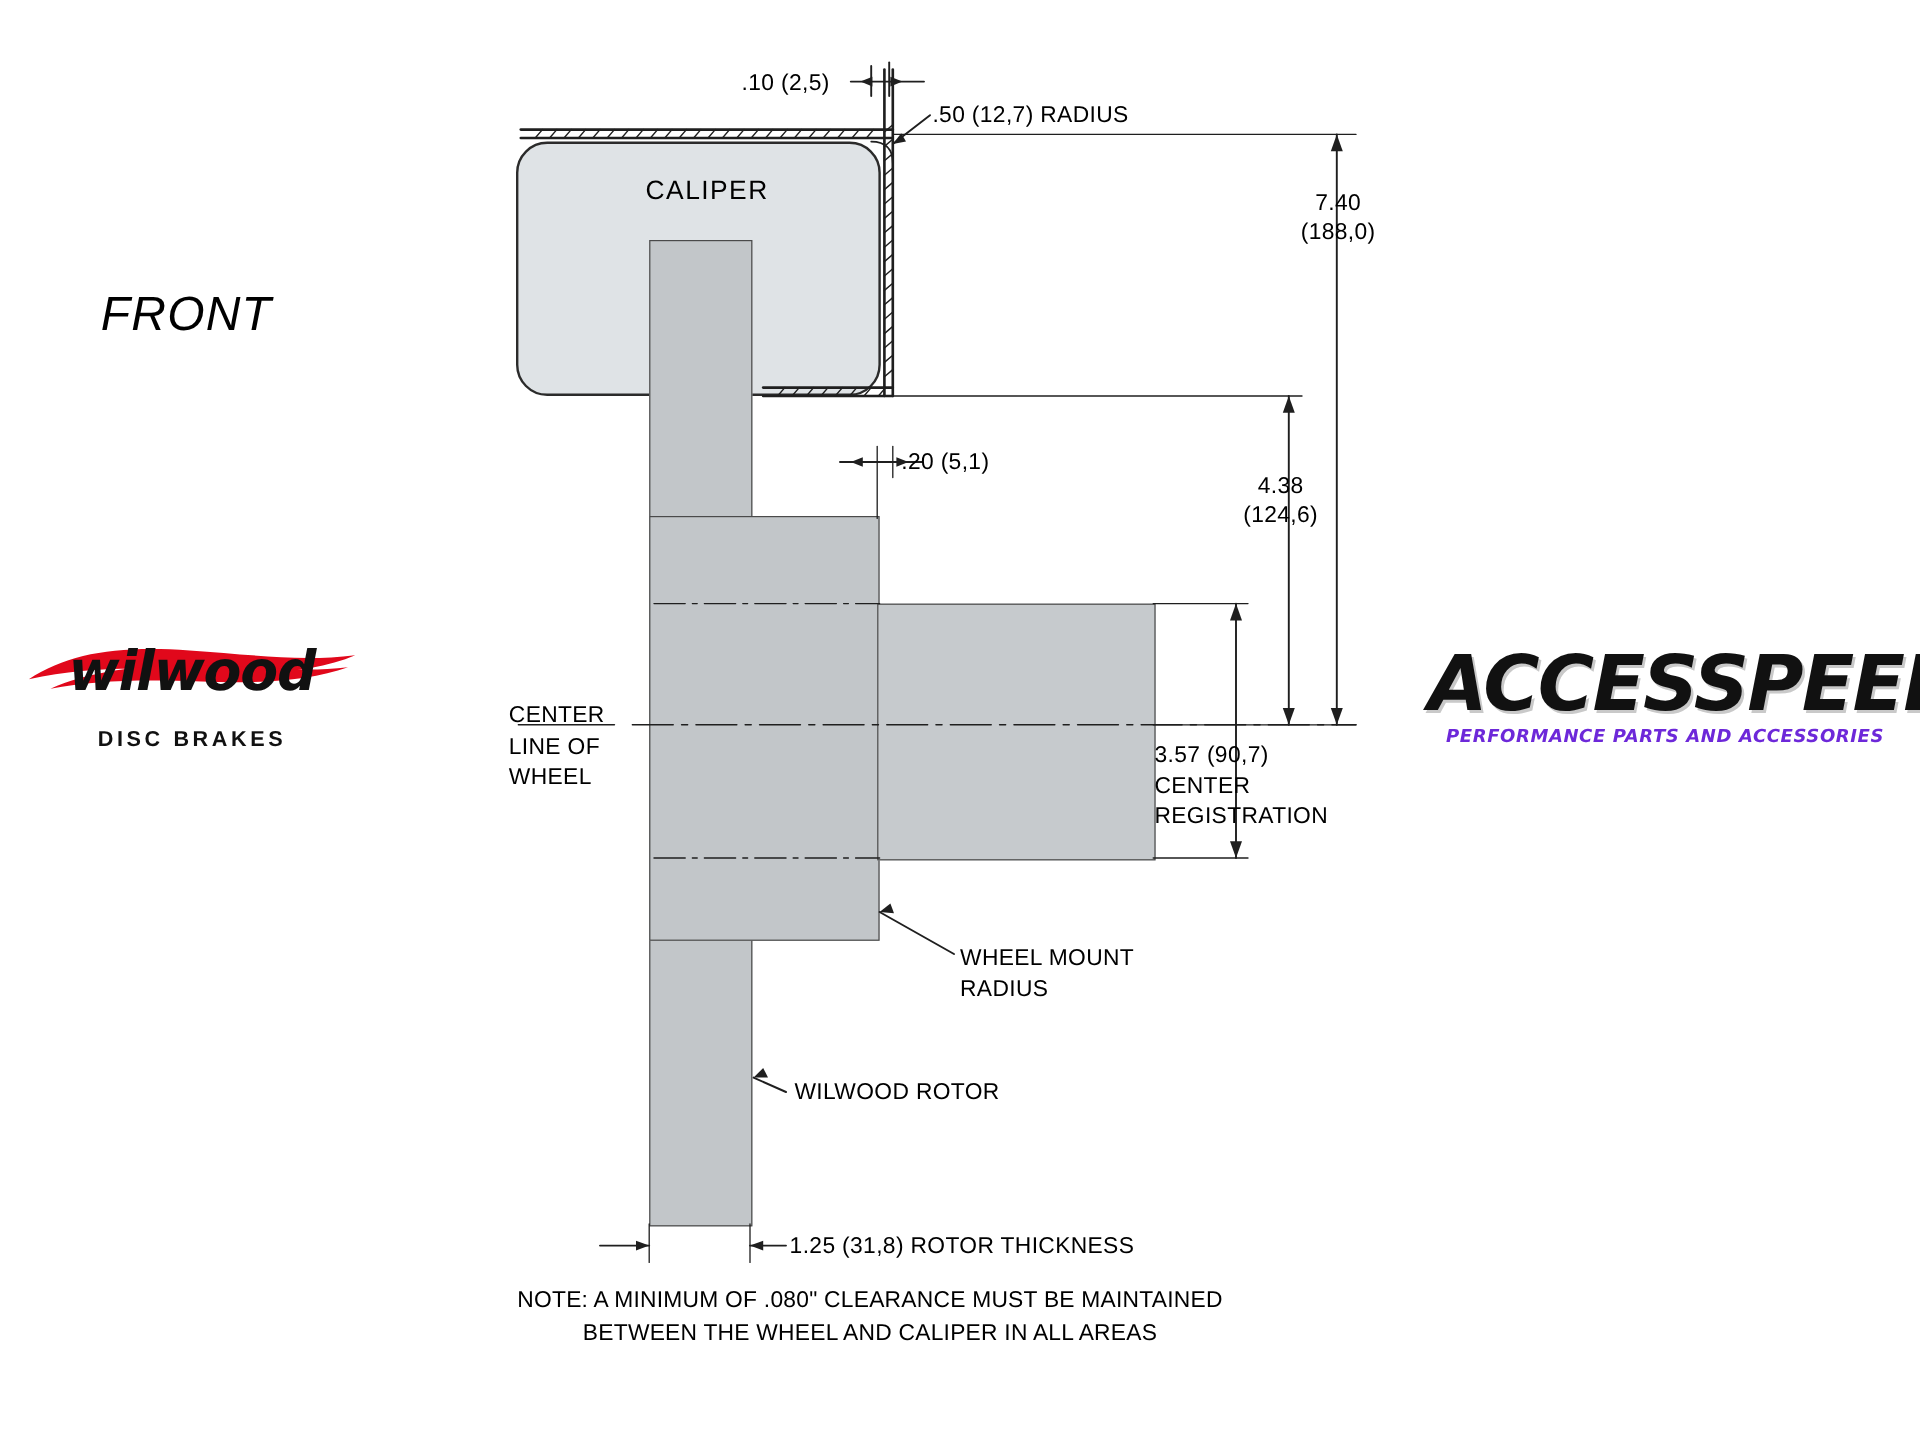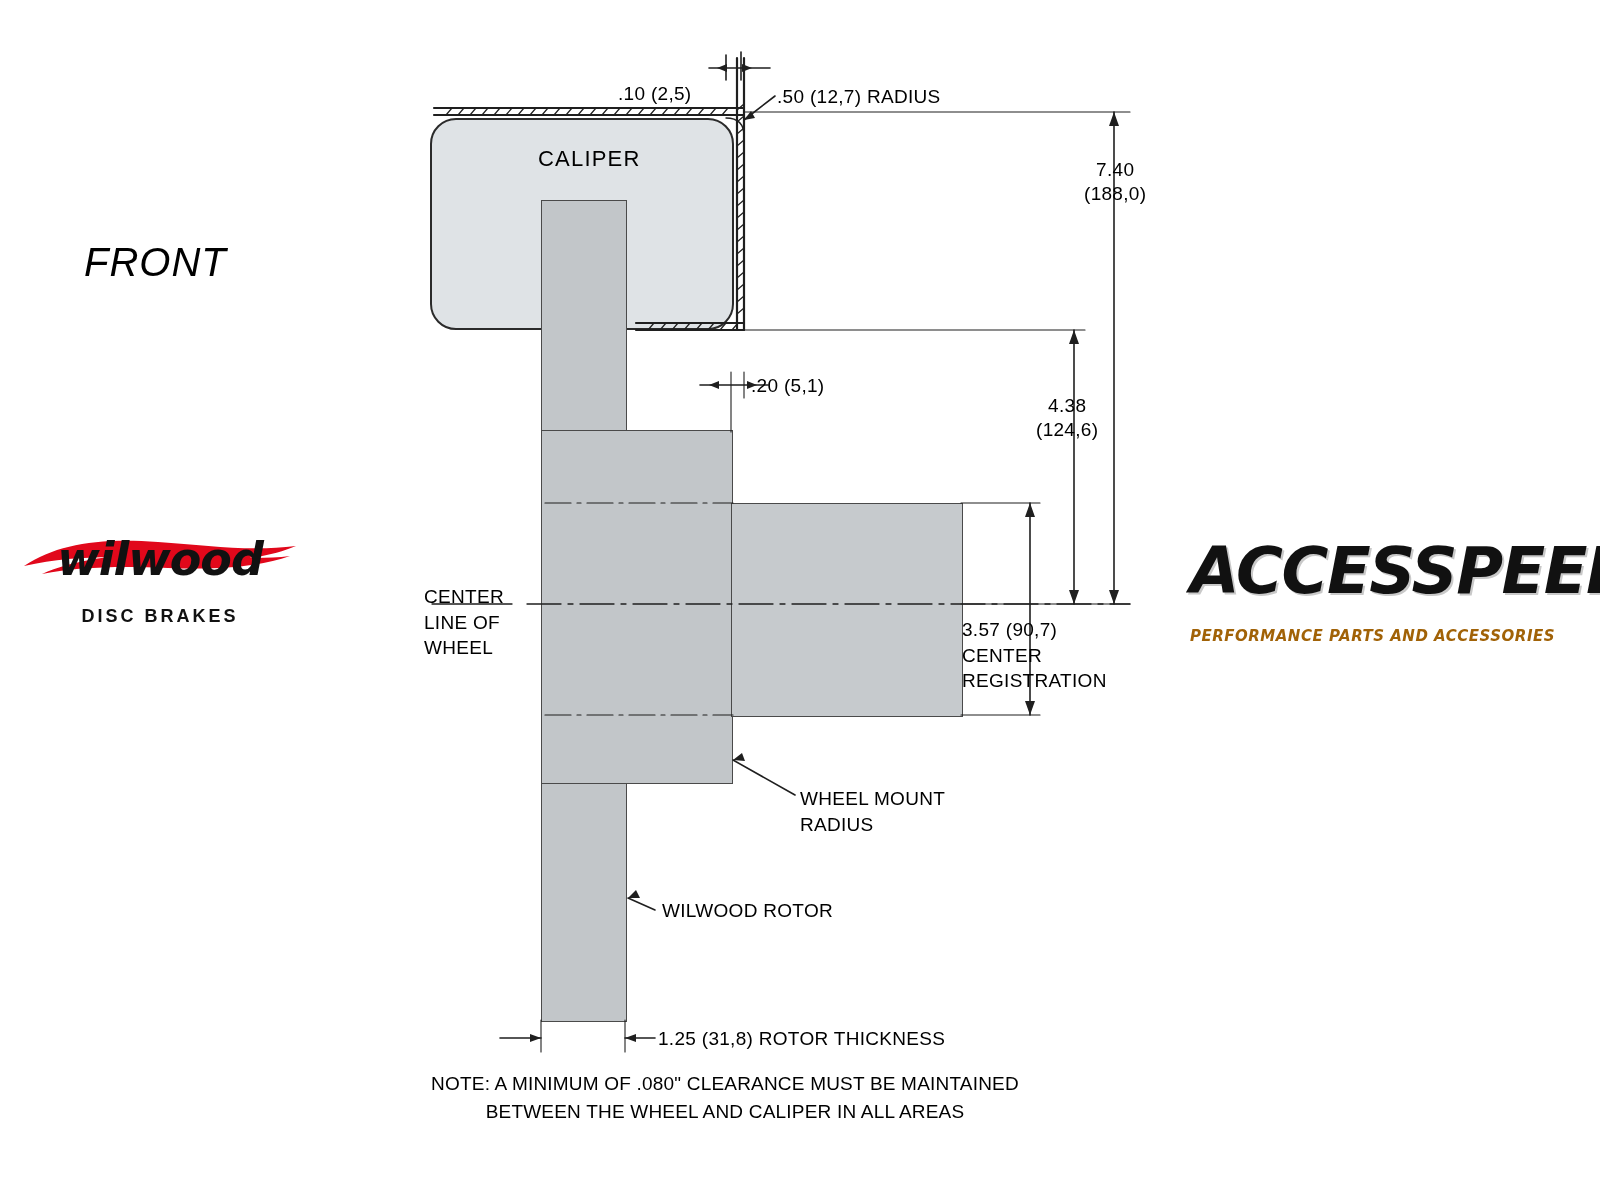--- a/index.html
+++ b/index.html
@@ -133,28 +133,27 @@
     font-size: 64px;
     letter-spacing: -1.5px;
     color: #111;
     text-shadow: 2px 2px 0 #c9c9c9;
   }
   .ap-sub {
     position: absolute;
     left: 0;
     top: 76px;
     width: 380px;
-    text-align: left;
+    text-align: right;
     font-family: "DejaVu Sans", sans-serif;
     font-weight: bold;
     font-style: italic;
     font-size: 15px;
     letter-spacing: 0.5px;
-    color: #a16207;
-    margin-top: 23px;
+    color: #6d28d9;
   }
 </style>
 </head>
 <body>
 
 <div id="stage">
 
   <div class="caliper-body" style="left:430px; top:118px; width:300px; height:208px;"></div>
 
   <div class="rotor" style="left:541px; top:200px; width:84px; height:820px;"></div>
@@ -283,21 +282,21 @@
       <line x1="625" y1="1038" x2="655" y2="1038"></line>
       <path d="M541 1038 l-11 -4 v8 z" fill="#1f1f1f" stroke="none"></path>
       <path d="M625 1038 l11 -4 v8 z" fill="#1f1f1f" stroke="none"></path>
     </g>
   </svg>
 
   <div class="front-label" style="left:84px; top:240px;">FRONT</div>
 
   <div class="caliper-label" style="left:538px; top:146px;">CALIPER</div>
 
-  <div class="lbl" style="left:618px; top:58px;margin-top:24px;">.10 (2,5)</div>
+  <div class="lbl" style="left:618px; top:58px;">.10 (2,5)</div>
 
   <div class="lbl" style="left:777px; top:85px;">.50 (12,7) RADIUS</div>
 
   <div class="lbl" style="left: 1084px; top: 158px; text-align: center; white-space: pre-line;">7.40
 (188,0)</div>
 
   <div class="lbl" style="left:751px; top:374px;">.20 (5,1)</div>
 
   <div class="lbl" style="left: 1036px; top: 394px; text-align: center; white-space: pre-line;">4.38
 (124,6)</div>

